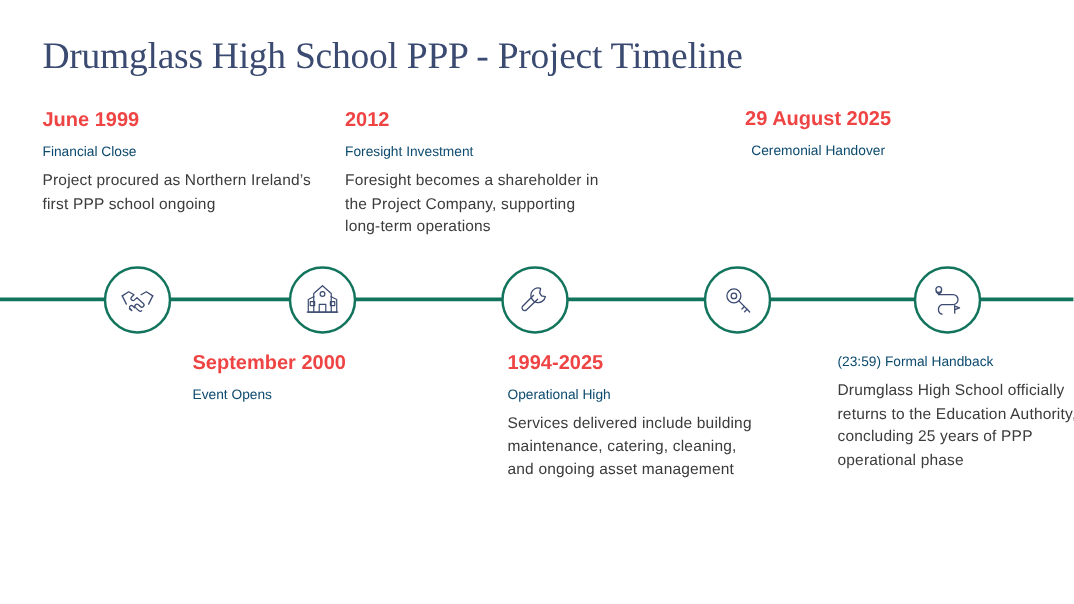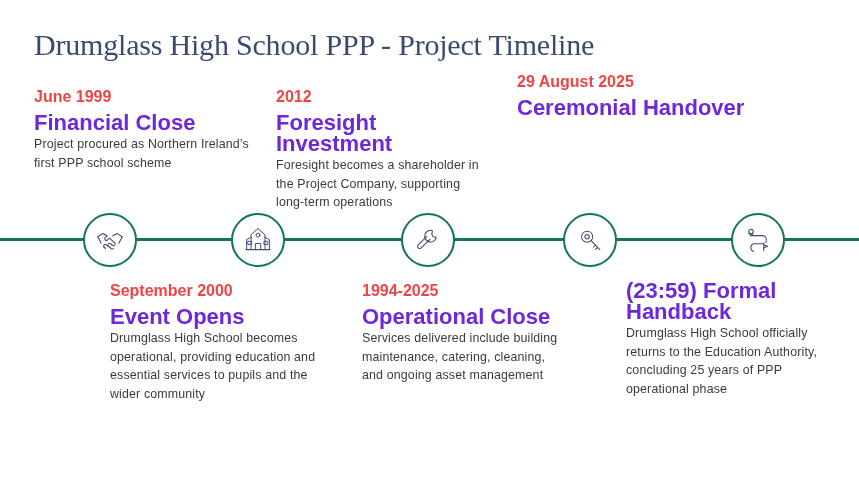--- a/index.html
+++ b/index.html
@@ -66,34 +66,34 @@
   .date {
     color: #ef4444;
     font-size: 16px;
     font-weight: bold;
     line-height: 21px;
     margin-bottom: 5px;
     white-space: nowrap;
   }
   .date.wrap { white-space: normal; }
   .heading {
-    color: #6d28d9;
-    font-size: 22px;
-    font-weight: bold;
+    color: #0c4a6e;
+    font-size: 11px;
+    font-weight: normal;
     line-height: 21px;
     margin-bottom: 2px;
   }
   .desc {
     color: #3b3b3b;
     font-size: 12.4px;
     line-height: 18.6px;
     letter-spacing: 0.15px;
   }
   .block.above { text-align: left; }
-  .block.below { text-align: left; }
+  .block.below { text-align: left; margin-left: 44px; }
 </style>
 </head>
 <body>
 
 <div id="slide">
 
   <div class="title">Drumglass High School PPP - Project Timeline</div>
 
   <div class="axis"></div>
 
@@ -108,21 +108,21 @@
         <path d="M3 12.5 L6.5 19.5"></path>
         <path d="M29 12.5 L25.5 19.5"></path>
         <path d="M15.9 24 L17.3 25.2 C18 25.8 19 25.7 19.6 25.1"></path>
       </svg>
     </span>
   </div>
 
   <div class="block above" style="left:34px; top:86px; width:215px;">
     <div class="date">June 1999</div>
     <div class="heading">Financial Close</div>
-    <div class="desc">Project procured as Northern Ireland’s first PPP school scheme</div>
+    <div class="desc">Project procured as Northern Ireland’s first PPP school ongoing</div>
   </div>
 
   <div class="node" style="left:258px;">
     <span>
       <svg width="28" height="28" viewBox="0 0 32 32" fill="none" stroke="#3b4a70" stroke-width="1.1" stroke-linecap="round" stroke-linejoin="round">
         <path d="M16 3 L24 10 L24 13"></path>
         <path d="M16 3 L8 10 L8 13"></path>
         <circle cx="16" cy="10.5" r="2.2"></circle>
         <path d="M8 13 L3 15.5 L3 27 L29 27 L29 15.5 L24 13"></path>
         <path d="M8 13 L8 27"></path>
@@ -131,57 +131,56 @@
         <rect x="4.8" y="17.5" width="4" height="3.6"></rect>
         <rect x="23.2" y="17.5" width="4" height="3.6"></rect>
         <path d="M2 27 L30 27"></path>
       </svg>
     </span>
   </div>
 
   <div class="block below" style="left:110px; top:280px; width:210px;">
     <div class="date">September 2000</div>
     <div class="heading">Event Opens</div>
-    <div class="desc">Drumglass High School becomes operational, providing education and essential services to pupils and the wider community</div>
   </div>
 
   <div class="node" style="left:428px;">
     <span>
       <svg width="26" height="26" viewBox="0 0 32 32" fill="none" stroke="#3b4a70" stroke-width="1.3" stroke-linecap="round" stroke-linejoin="round">
         <path d="M21.5 4.5 A7.2 7.2 0 1 0 26.2 12.6 L22.4 12.0 L20.6 9.0 L21.5 4.5 Z"></path>
         <path d="M18.6 15.2 L7.2 26.0 A2.6 2.6 0 0 1 3.6 22.4 L14.6 11.4"></path>
       </svg>
     </span>
   </div>
 
   <div class="block above" style="left:276px; top:86px; width:205px;">
     <div class="date">2012</div>
     <div class="heading">Foresight Investment</div>
     <div class="desc">Foresight becomes a shareholder in the Project Company, supporting long-term operations</div>
   </div>
 
   <div class="block below" style="left:362px; top:280px; width:205px;">
     <div class="date">1994-2025</div>
-    <div class="heading">Operational Close</div>
+    <div class="heading">Operational High</div>
     <div class="desc">Services delivered include building maintenance, catering, cleaning, and ongoing asset management</div>
   </div>
 
   <div class="node" style="left:590px;">
     <span>
       <svg width="27" height="27" viewBox="0 0 32 32" fill="none" stroke="#3b4a70" stroke-width="1.2" stroke-linecap="round" stroke-linejoin="round">
         <circle cx="12" cy="11.5" r="6.6"></circle>
         <circle cx="12" cy="11.5" r="2.6"></circle>
         <path d="M16.7 16.2 L27 26.8"></path>
         <path d="M22.0 21.6 L19.6 24.0"></path>
         <path d="M24.5 24.2 L22.1 26.6"></path>
       </svg>
     </span>
   </div>
 
-  <div class="block above" style="left:517px; top:71px; width:275px;">
+  <div class="block above" style="left:517px; top:85px; width:275px;text-align:center;">
     <div class="date">29 August 2025</div>
     <div class="heading">Ceremonial Handover</div>
   </div>
 
   <div class="node" style="left:758px;">
     <span>
       <svg width="28" height="28" viewBox="0 0 32 32" fill="none" stroke="#3b4a70" stroke-width="1.2" stroke-linecap="round" stroke-linejoin="round">
         <path d="M8 11 L21 11 A4.6 4.6 0 0 1 21 20.2 L11 20.2 A4.6 4.6 0 0 0 11 29"></path>
         <circle cx="8" cy="6.4" r="2.6"></circle>
         <path d="M5.6 8.6 L8 11 L10.4 8.6"></path>

